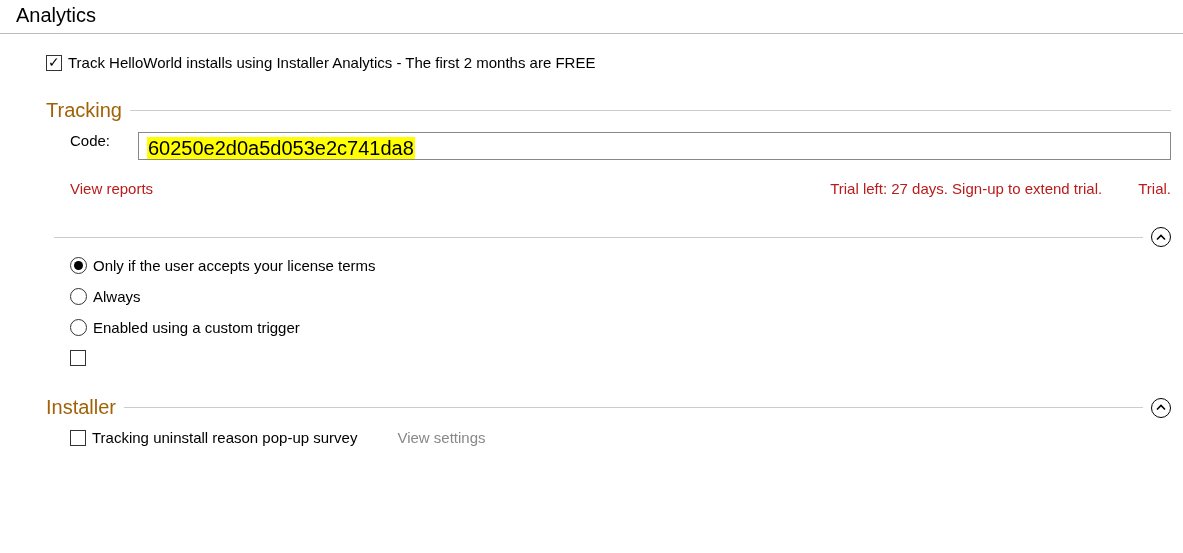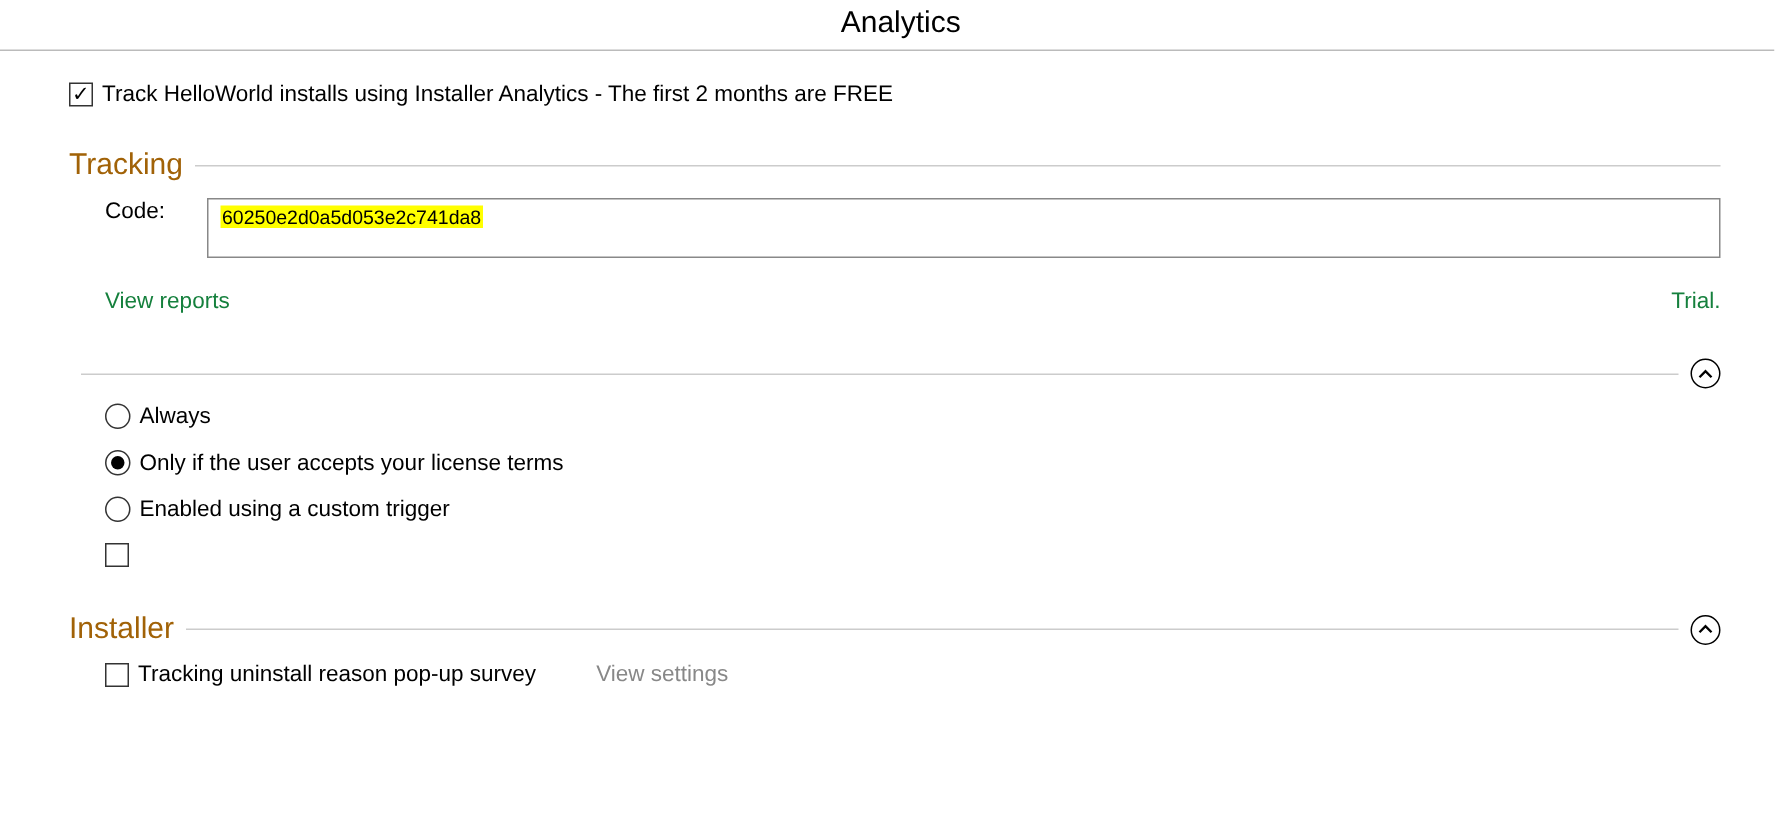--- a/index.html
+++ b/index.html
@@ -7,26 +7,25 @@
     margin: 0;
     padding: 0;
     font-family: "Segoe UI", Tahoma, sans-serif;
     font-size: 15px;
     color: #000;
     background: #fff;
     width: 1183px;
   }
   .page-title {
     font-size: 20px;
-    padding: 4px 10px 6px 28px;
+    padding: 4px 10px 6px 16px;
     border-bottom: 1px solid #bbb;
-    text-align: center;
   }
   .content {
-    padding: 20px 36px 20px 46px;
+    padding: 20px 12px 20px 46px;
   }
   .topline {
     display: flex;
     align-items: center;
     gap: 6px;
     margin-bottom: 28px;
   }
   .checkbox {
     width: 16px;
     height: 16px;
@@ -77,36 +76,36 @@
     display: flex;
     gap: 20px;
     padding-left: 24px;
     margin-bottom: 20px;
   }
   .code-label { min-width: 48px; }
   .code-input {
     flex: 1;
     border: 1px solid #888;
     padding: 4px 8px;
-    height: 40px;
-    font-size: 13px;
+    height: 28px;
+    font-size: 20px;
     font-family: inherit;
   }
   .code-input .hl {
     background: #ffff00;
     padding: 0 1px;
   }
   .links-row {
     display: flex;
     align-items: center;
     padding-left: 24px;
     margin-bottom: 30px;
   }
   .link {
-    color: #15803d;
+    color: #b91c1c;
     cursor: pointer;
   }
   .links-right {
     margin-left: auto;
     display: flex;
     gap: 36px;
   }
   .radio-group {
     padding-left: 24px;
     display: flex;
@@ -166,41 +165,42 @@
   <div class="code-row">
     <span class="code-label">Code:</span>
     <div class="code-input">
       <span class="hl">60250e2d0a5d053e2c741da8</span>
     </div>
   </div>
 
   <div class="links-row">
     <span class="link">View reports</span>
     <div class="links-right">
+      <span class="link">Trial left: 27 days. Sign-up to extend trial.</span>
       <span class="link">Trial.</span>
     </div>
   </div>
 
   <div class="section-header">
     <span class="section-rule"></span>
     <span class="collapse-btn">
       <svg width="10" height="7" viewBox="0 0 10 7">
           <path d="M1 5.5 L5 1.5 L9 5.5" stroke="#000" stroke-width="1.6" fill="none"></path>
         </svg>
     </span>
   </div>
 
   <div class="radio-group">
     <div class="radio-row">
+      <span class="radio selected"></span>
+      <span>Only if the user accepts your license terms</span>
+    </div>
+    <div class="radio-row">
       <span class="radio"></span>
       <span>Always</span>
-    </div>
-    <div class="radio-row">
-      <span class="radio selected"></span>
-      <span>Only if the user accepts your license terms</span>
     </div>
     <div class="radio-row">
       <span class="radio"></span>
       <span>Enabled using a custom trigger</span>
     </div>
     <div class="check-row">
       <span class="checkbox"></span>
     </div>
   </div>
 

